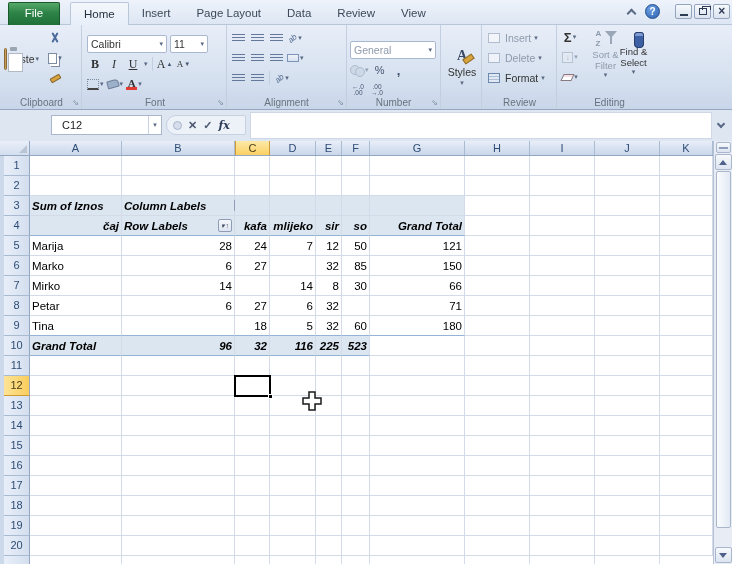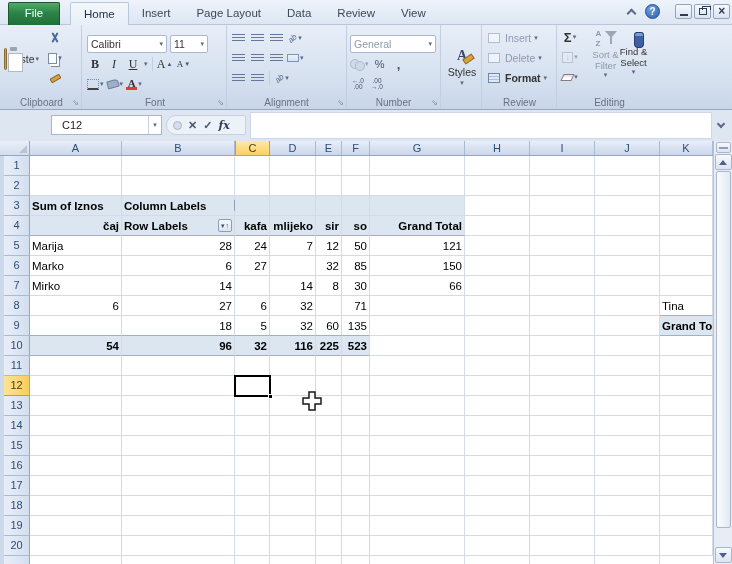--- a/index.html
+++ b/index.html
@@ -146,21 +146,21 @@
   .rowh{width:26px;height:20px;background:linear-gradient(to right,#e9eff9,#d3deee);
         border-right:1px solid #93a7c3;border-bottom:1px solid #a9bbd1;
         font-size:11px;color:#2e4d75;text-align:center;line-height:19px;}
   .rowh.sel{background:linear-gradient(to right,#fde396,#f9cd5d);border-bottom:1px solid #cf9a36;color:#4a3c15;}
 
   
   .gridarea{position:absolute;left:30px;top:156px;width:683px;height:408px;overflow:hidden;background:#fff;}
   #cells{display:grid;grid-auto-rows:20px;}
   .cell{border-right:1px solid #d4dbe8;border-bottom:1px solid #d4dbe8;display:flex;align-items:center;
         padding:0 2px;font-size:11.5px;color:#000;white-space:nowrap;overflow:hidden;}
-  .cell.b{font-weight:bold;}
+  .cell.b{font-weight:bold;font-style:italic;}
   .cell.num{justify-content:flex-end;}
   .cell.shade{background:#dce6f1;}
   .cell.pborder{border-bottom:1px solid #95b3d7;}
   .cell.between{justify-content:space-between;overflow:visible;gap:28px;}
   .pvbtn{flex:none;width:14px;height:13px;display:flex;align-items:center;justify-content:center;
          background:linear-gradient(#f4f7fb,#dde5f0);border:1px solid #8e9db5;border-radius:2px;
          font-size:7px;color:#3f4c63;font-weight:normal;}
   .pvbtn .up{font-size:7px;line-height:7px;margin-left:1px;}
 
   
@@ -331,21 +331,21 @@
         <span class="sbtn">
             <span class="ic-orient">ab</span>
             <span class="dd">▾</span>
           </span>
       </div>
       <div class="glabel">Alignment</div>
       <span class="launcher">⇘</span>
     </div>
 
     <div class="rgroup g-number">
-      <div class="rrow" style="margin-top:9px;">
+      <div class="rrow" style="margin-top:15px;">
         <span class="combo" style="width:86px;color:#8e9aac;">
           <span>General</span>
           <span class="dd">▾</span>
           </span>
       </div>
       <div class="rrow">
         <span class="sbtn grayed">
             <i class="ic-coins"></i>
             <span class="dd">▾</span>
           </span>
@@ -394,21 +394,21 @@
         <span class="sbtn grayed">
             <i class="ic-grid"></i>
           </span>
         <span class="cells-lbl">Delete</span>
         <span class="dd">▾</span>
       </div>
       <div class="rrow">
         <span class="sbtn">
             <i class="ic-grid2"></i>
           </span>
-        <span class="cells-lbl" style="font-weight:bold;">Format</span>
+        <span class="cells-lbl" style="font-weight:normal;">Format</span>
         <span class="dd">▾</span>
       </div>
       <div class="glabel">Review</div>
     </div>
 
     <div class="rgroup g-editing">
       <div style="position:absolute;left:2px;top:2px;width:30px;">
         <div class="rrow">
             <span class="sbtn">
               <span class="sigma">Σ</span>
@@ -583,43 +583,43 @@
         <div class="cell num">14</div>
         <div class="cell num"></div>
         <div class="cell num">14</div>
         <div class="cell num">8</div>
         <div class="cell num">30</div>
         <div class="cell num">66</div>
         <div class="cell"></div>
         <div class="cell"></div>
         <div class="cell"></div>
         <div class="cell"></div>
+        <div class="cell">Petar</div>
         <div class="cell num">6</div>
         <div class="cell num">27</div>
         <div class="cell num">6</div>
         <div class="cell num">32</div>
         <div class="cell num"></div>
         <div class="cell num">71</div>
         <div class="cell"></div>
         <div class="cell"></div>
         <div class="cell"></div>
         <div class="cell"></div>
         <div class="cell pborder">Tina</div>
         <div class="cell pborder num"></div>
         <div class="cell pborder num">18</div>
         <div class="cell pborder num">5</div>
         <div class="cell pborder num">32</div>
         <div class="cell pborder num">60</div>
-        <div class="cell pborder num">135</div>
+        <div class="cell pborder num">180</div>
         <div class="cell"></div>
         <div class="cell"></div>
         <div class="cell"></div>
         <div class="cell"></div>
         <div class="cell shade pborder b">Grand Total</div>
-        <div class="cell shade pborder b num">54</div>
         <div class="cell shade pborder b num">96</div>
         <div class="cell shade pborder b num">32</div>
         <div class="cell shade pborder b num">116</div>
         <div class="cell shade pborder b num">225</div>
         <div class="cell shade pborder b num">523</div>
         <div class="cell"></div>
         <div class="cell"></div>
         <div class="cell"></div>
         <div class="cell"></div>
         <div class="cell"></div>

